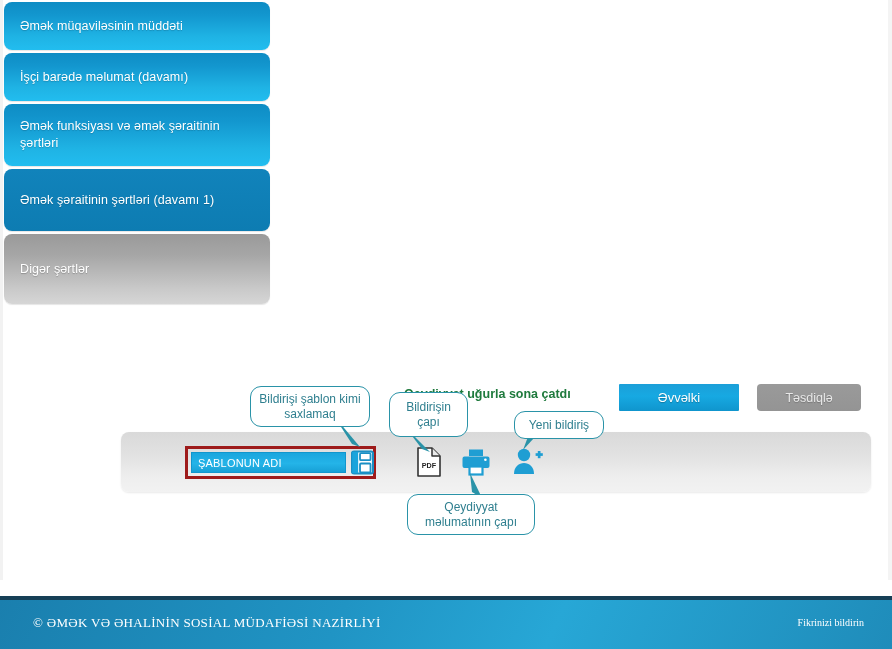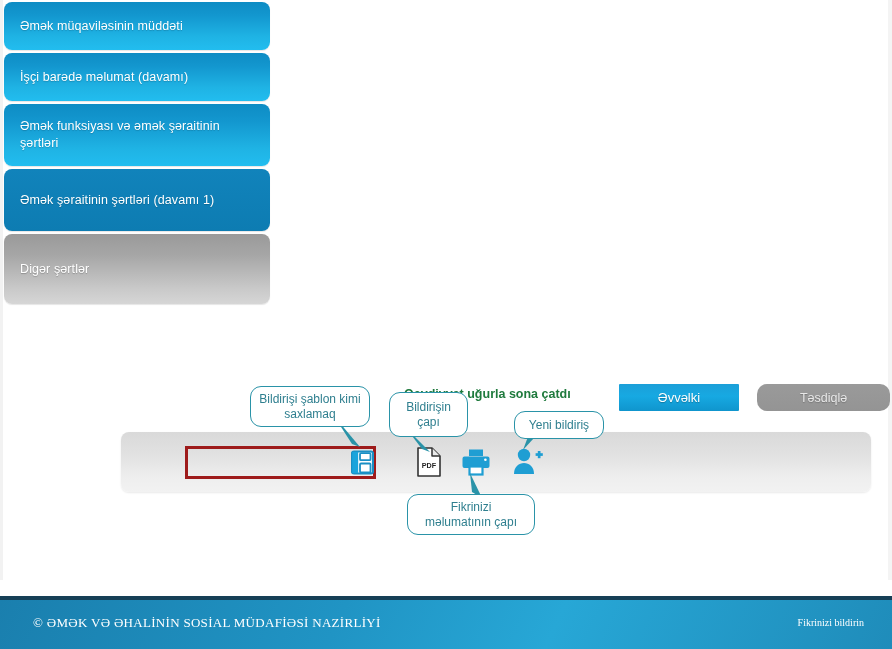--- a/index.html
+++ b/index.html
@@ -112,24 +112,24 @@
     color: #ffffff;
     font-size: 13px;
     font-family: "Liberation Sans", sans-serif;
     cursor: pointer;
     text-shadow: 0 1px 1px rgba(0,0,0,.25);
   }
   .btn-confirm {
     position: absolute;
     left: 757px;
     top: 384px;
-    width: 133px;
+    width: 104px;
     height: 27px;
     border: 0;
-    border-radius: 10px;
+    border-radius: 4px;
     background: linear-gradient(to bottom, #9a9a9a 0%, #949494 100%);
     color: #e8e8e8;
     font-size: 12.5px;
     font-family: "Liberation Sans", sans-serif;
     cursor: default;
     text-shadow: 0 1px 1px rgba(0,0,0,.22);
   }
 
   
   .action-panel {
@@ -279,20 +279,21 @@
   <div class="toolbar-row">
     <div class="status-msg">Qeydiyyat uğurla sona çatdı</div>
   </div>
   <button class="btn-prev">Əvvəlki</button>
   <button class="btn-confirm">Təsdiqlə</button>
 
   <div class="action-panel"></div>
 
   <div class="red-frame"></div>
 
+  <input class="template-input" type="text" value="ŞABLONUN ADI" style="">
 
   <button class="save-icon-btn">
     <svg width="23" height="25" viewBox="0 0 23 25">
       <rect x="1" y="1.5" width="21" height="22" rx="2" fill="#ffffff" stroke="#1a8fc4" stroke-width="2.2"></rect>
       <rect x="1.2" y="1.8" width="6" height="21.4" fill="#1aa4dc"></rect>
       <rect x="9" y="3.2" width="10.5" height="7" rx="1" fill="#ffffff" stroke="#1a8fc4" stroke-width="1.8"></rect>
       <rect x="9" y="13.5" width="10.5" height="9" rx="1" fill="#ffffff" stroke="#1a8fc4" stroke-width="1.8"></rect>
     </svg>
   </button>
 
@@ -340,21 +341,21 @@
     <path d="M9 1 L3 17 L14 5 Z" fill="#2a93a8"></path>
   </svg>
   <div class="callout callout-new">
     <span>Yeni bildiriş</span>
   </div>
 
   <svg class="pointer" style="left:466px; top:472px;" width="30" height="30" viewBox="0 0 30 30">
     <path d="M4 1 L16 26 L6 20 Z" fill="#2a93a8"></path>
   </svg>
   <div class="callout callout-reg">
-    <span>Fikrinizi məlumatının çapı</span>
+    <span>Qeydiyyat məlumatının çapı</span>
   </div>
 
   <div class="footer">
     <div class="footer-copy">© ƏMƏK VƏ ƏHALİNİN SOSİAL MÜDAFİƏSİ NAZİRLİYİ</div>
     <a href="#" class="footer-link">Fikrinizi bildirin</a>
   </div>
 
 </div>
 
 </body></html>

